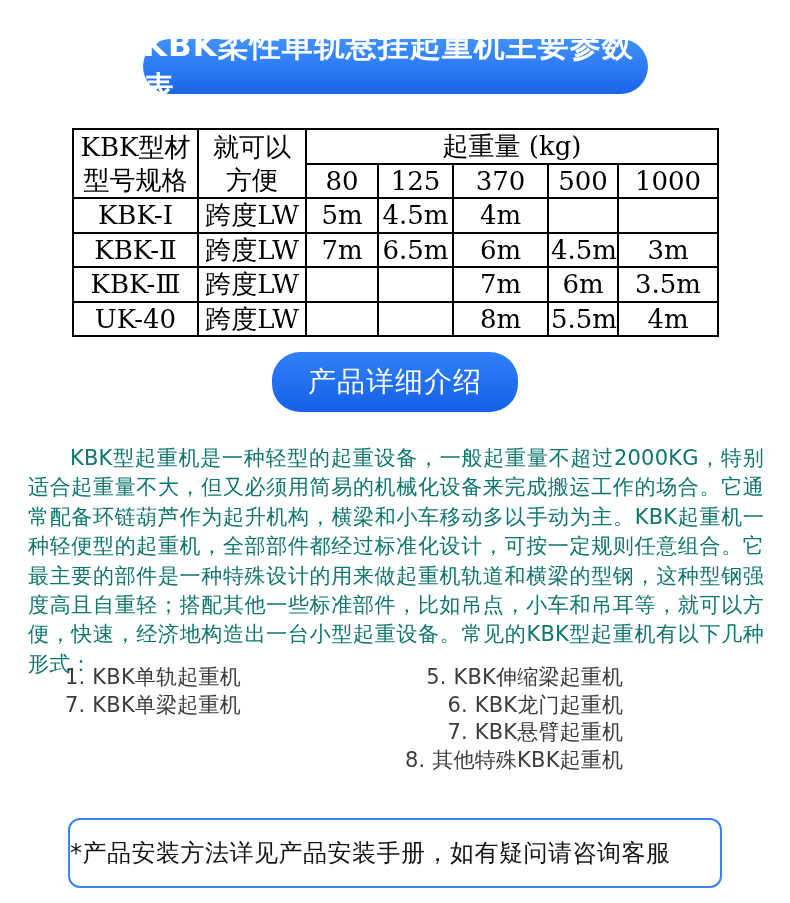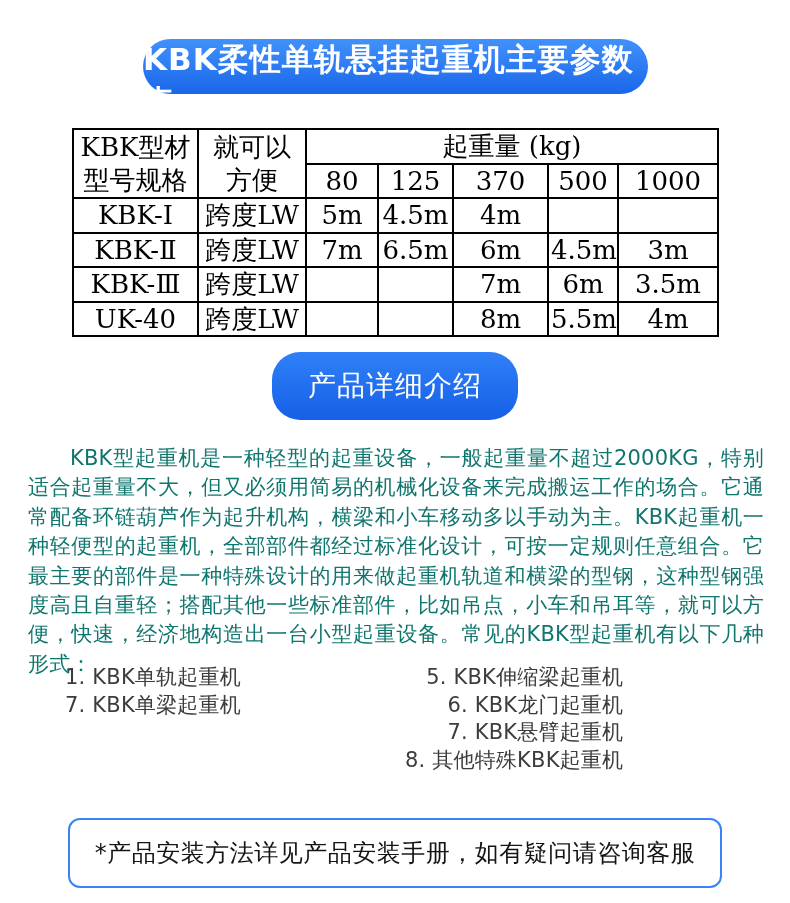--- a/index.html
+++ b/index.html
@@ -7,39 +7,39 @@
     width:790px; height:903px; position:relative; background:#ffffff;
     font-family:"DejaVu Sans","Liberation Sans",sans-serif;
     overflow:hidden;
   }
 
   
   .banner {
     position:absolute; left:143px; top:39px; width:505px; height:55px;
     border-radius:28px;
     background:linear-gradient(180deg,#4191fb 0%,#1a66ea 100%);
-    display:flex; align-items:flex-start; justify-content:center;
+    display:flex; align-items:center; justify-content:center;
   }
   .banner span { color:#ffffff; font-size:31px; font-weight:bold; letter-spacing:1px; }
 
   
   table.spec {
     position:absolute; left:72px; top:128px; width:645px;
     border-collapse:collapse; table-layout:fixed;
     font-family:"DejaVu Serif","Liberation Serif",serif;
     font-size:26px; color:#000; text-align:center;
   }
   table.spec td { border:2px solid #000; padding:0 2px; line-height:1.25; }
   table.spec tr.hrow td { height:29px; }
   table.spec tr.drow td { height:30px; }
   td.model-head { line-height:1.15; }
 
   
   .detail-btn {
-    position:absolute; left:272px; top:352px; width:246px; height:68px;
+    position:absolute; left:272px; top:352px; width:246px; height:60px;
     border-radius:28px;
     background:linear-gradient(180deg,#2f80f8 0%,#1560e7 100%);
     display:flex; align-items:center; justify-content:center;
     border:none; cursor:pointer;
   }
   .detail-btn span { color:#ffffff; font-size:28px; letter-spacing:1px; }
 
   
   .intro {
     position:absolute; left:28px; top:444px; width:736px; margin:0;
@@ -50,21 +50,21 @@
   
   .crane-col { position:absolute; top:664px;text-align:right; }
   .crane-col.left  { left:65px; }
   .crane-col.right { left:405px; }
   .crane-col div { font-size:21px; line-height:27.6px; color:#3c3c3c; letter-spacing:0.2px; }
 
   
   .note-box {
     position:absolute; left:68px; top:818px; width:650px; height:66px;
     border:2px solid #3b82f6; border-radius:12px; background:#ffffff;
-    display:flex; align-items:center; justify-content:center;
+    display:flex; align-items:center; justify-content:flex-start;
   }
   .note-box span { font-size:24px; color:#141414; letter-spacing:0.5px; }
 </style>
 </head>
 <body>
 
 <div class="banner">
   <span>KBK柔性单轨悬挂起重机主要参数表</span>
 </div>
 

